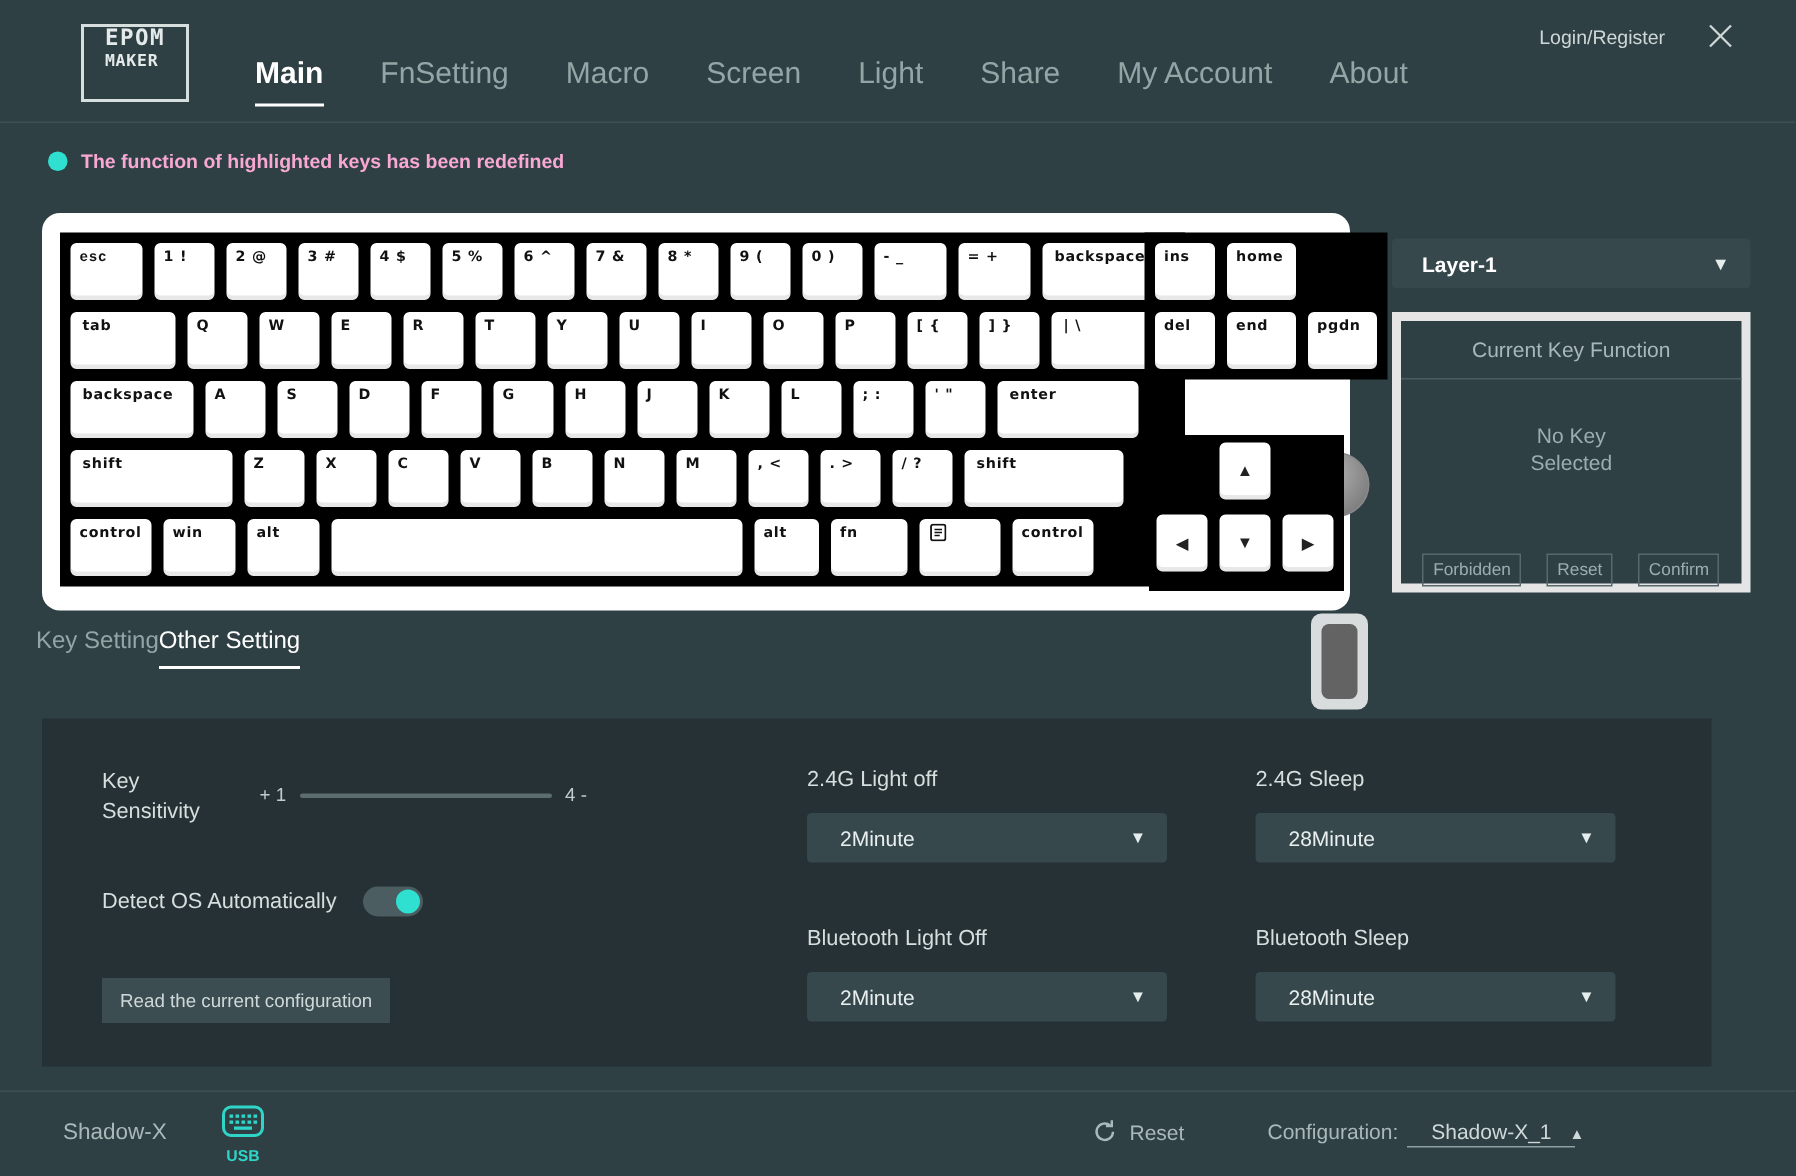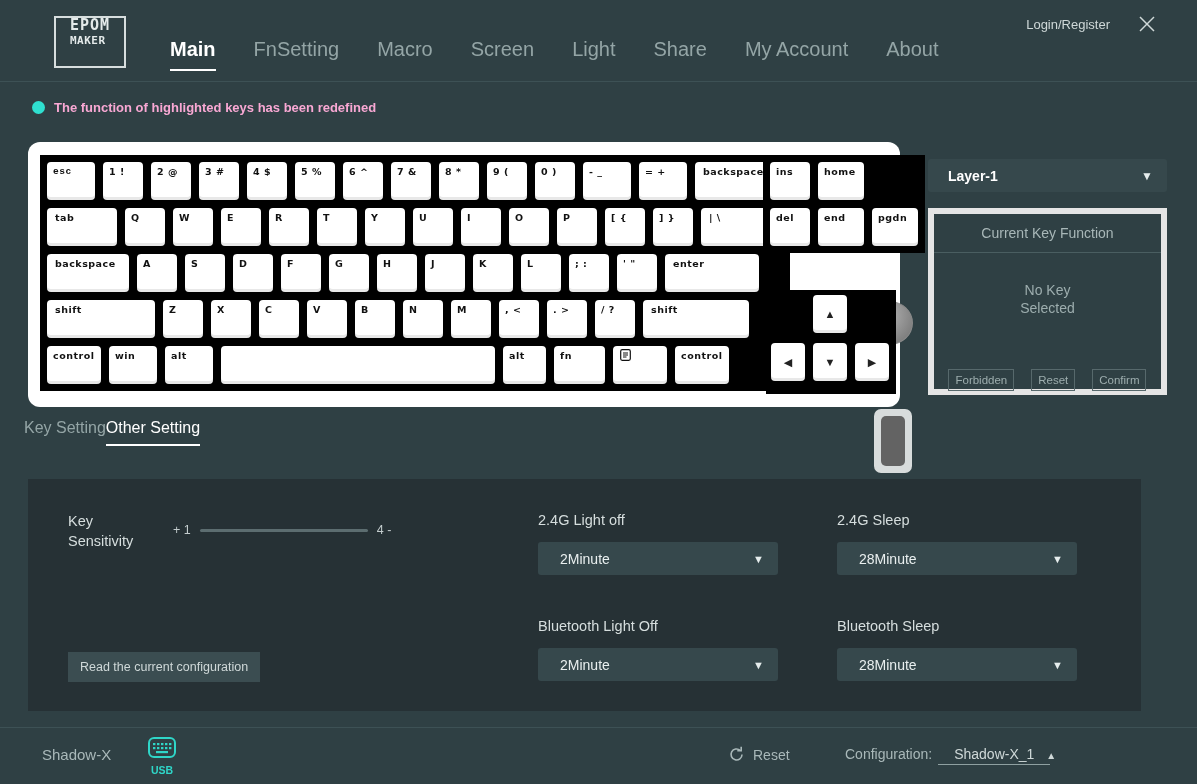--- a/index.html
+++ b/index.html
@@ -583,20 +583,26 @@
 
   <div class="settings">
     <div class="s-key-sens-label">Key
 Sensitivity</div>
     <div class="slider-wrap">
       <span class="slider-min">+ 1</span>
       <div class="slider-track"></div>
       <span class="slider-max">4 -</span>
     </div>
 
+    <div class="detect-row">
+      <span class="detect-label">Detect OS Automatically</span>
+      <div class="toggle">
+          <i></i>
+        </div>
+    </div>
 
     <button class="read-btn">Read the current configuration</button>
 
     <div class="field" style="left:510px; top:33px;">
       <div class="field-label">2.4G Light off</div>
       <div class="dropdown">
         <span class="dval">2Minute</span>
         <span class="caret">▼</span>
       </div>
     </div>

